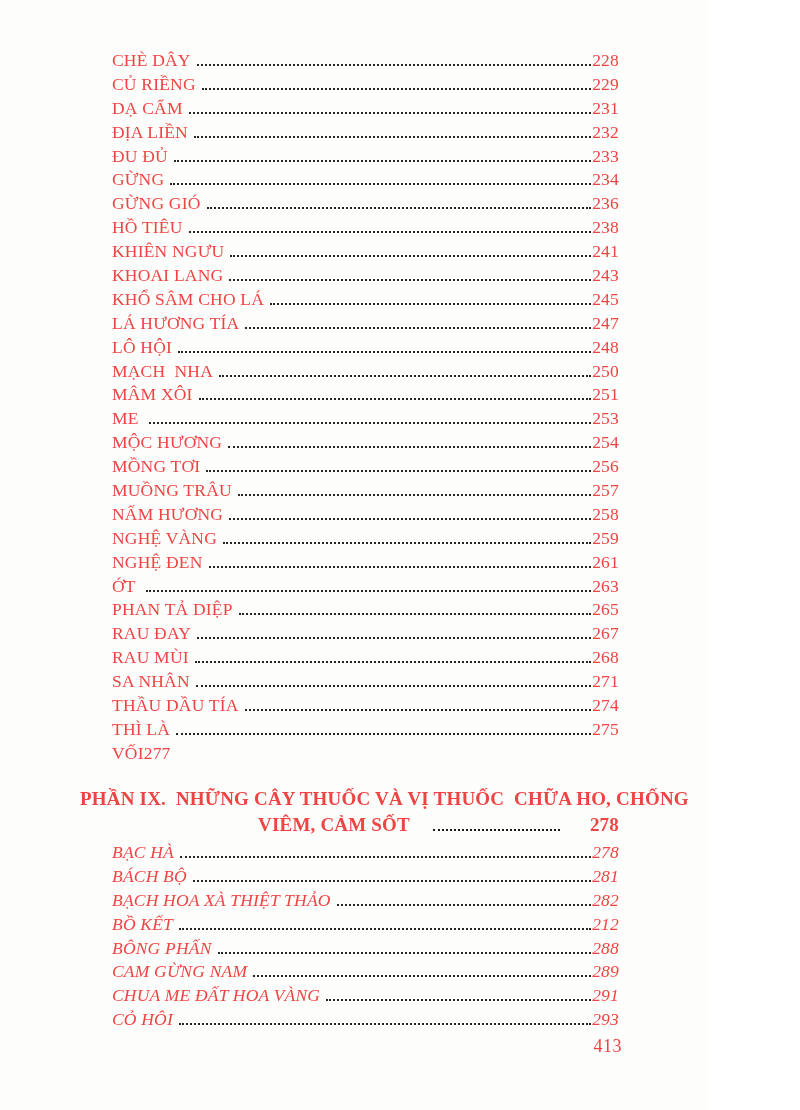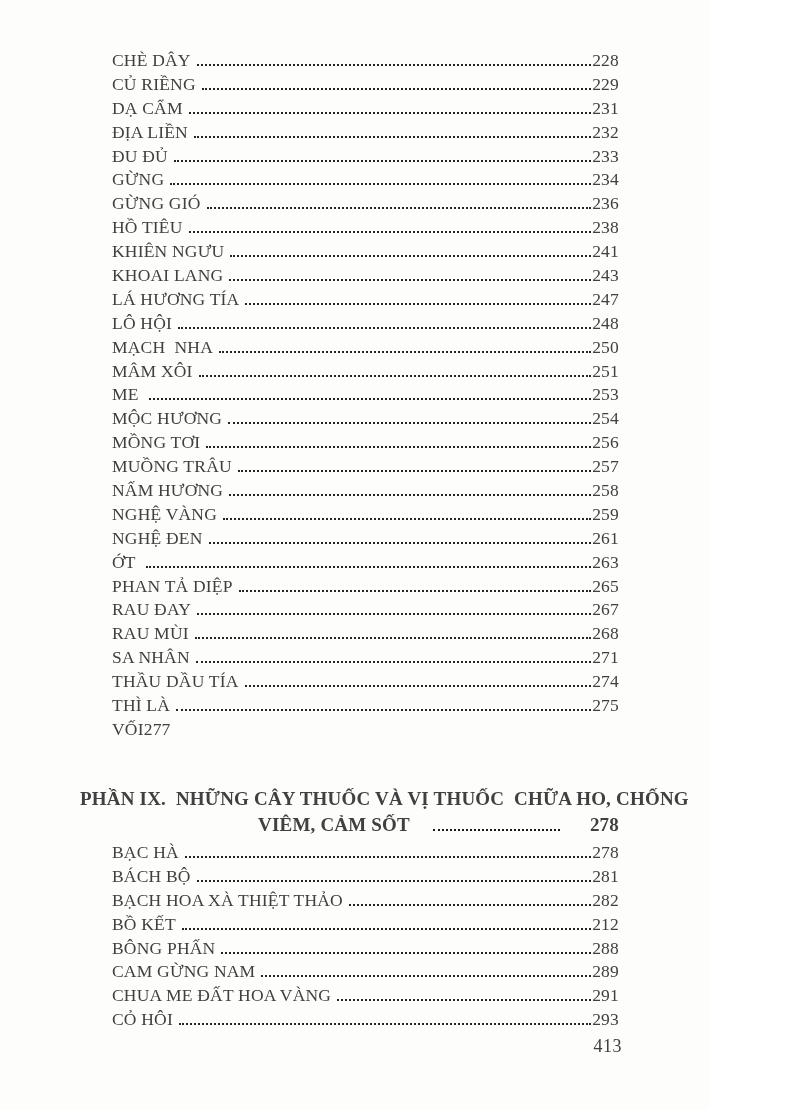--- a/index.html
+++ b/index.html
@@ -6,30 +6,30 @@
     margin: 0;
     padding: 0;
     background: #ffffff;
   }
   .page {
     position: relative;
     width: 709px;
     height: 1110px;
     background: #fdfdfb;
     font-family: "Liberation Serif", "DejaVu Serif", serif;
-    color: #404040;
+    color: #ef4444;
     overflow: hidden;
   }
   .toc-list {
     position: absolute;
     left: 112px;
     right: 90px;
   }
   .toc-top { top: 50px; }
-  .toc-bottom { top: 842px; }
+  .toc-bottom { top: 842px; font-style: italic; }
   .row {
     display: flex;
     align-items: baseline;
     height: 23.9px;
     font-size: 17.5px;
     letter-spacing: 0.2px;
   }
   .row .label {
     white-space: pre;
   }
@@ -135,20 +135,25 @@
         <span class="label">KHIÊN NGƯU</span>
         <span class="leader"></span>
         <span class="pagenum">241</span>
       </div>
       <div class="row">
         <span class="label">KHOAI LANG</span>
         <span class="leader"></span>
         <span class="pagenum">243</span>
       </div>
       <div class="row">
+        <span class="label">KHỔ SÂM CHO LÁ</span>
+        <span class="leader"></span>
+        <span class="pagenum">245</span>
+      </div>
+      <div class="row">
         <span class="label">LÁ HƯƠNG TÍA</span>
         <span class="leader"></span>
         <span class="pagenum">247</span>
       </div>
       <div class="row">
         <span class="label">LÔ HỘI</span>
         <span class="leader"></span>
         <span class="pagenum">248</span>
       </div>
       <div class="row">

